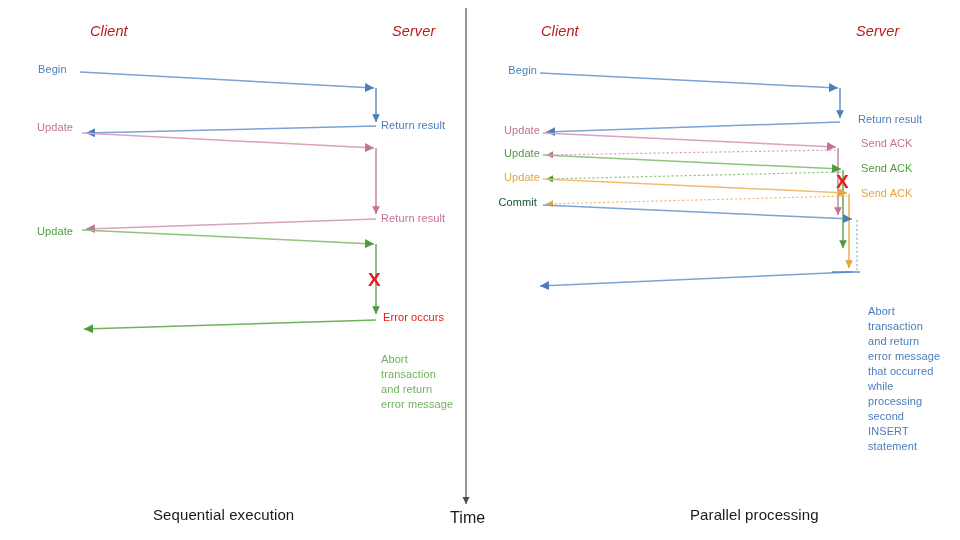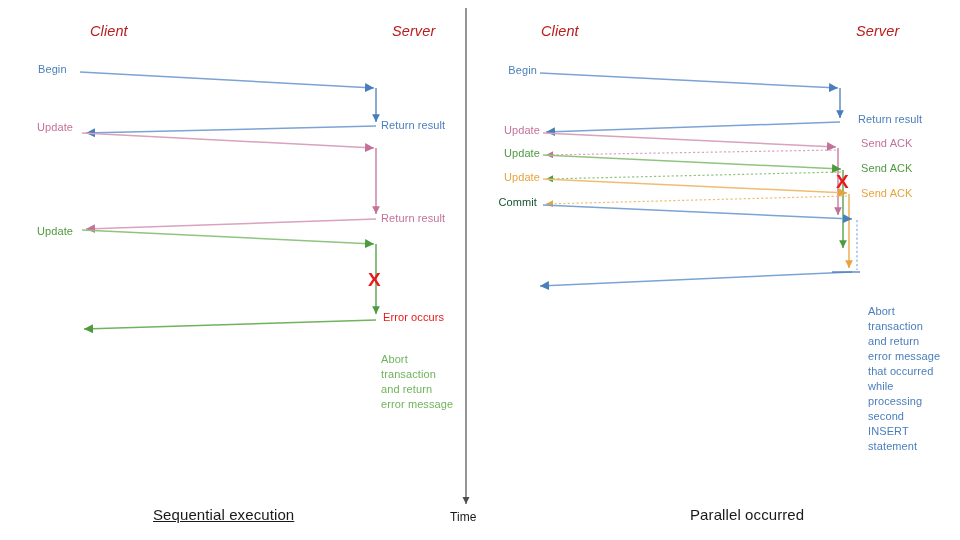--- a/index.html
+++ b/index.html
@@ -39,21 +39,21 @@
     font-size: 14.5px;
     font-style: italic;
     color: #b91c1c;
     margin-left: 44px;
   }
   .caption {
     font-size: 15px;
     color: #1a1a1a;
   }
   .axis-lbl {
-    font-size: 12px;
+    font-size: 16px;
     color: #1a1a1a;
   }
   .err-x {
     position: absolute;
     font-size: 19px;
     font-weight: bold;
     color: #e8191b;
     font-family: "Liberation Sans", sans-serif;
     line-height: 19px;
   }
@@ -180,17 +180,17 @@
 transaction
 and return
 error message
 that occurred
 while
 processing
 second
 INSERT
 statement</div>
 
-  <div class="lbl caption" style="left:153px; top:507px;text-decoration:underline;">Sequential execution</div>
-  <div class="lbl caption" style="left:690px; top:507px;">Parallel occurred</div>
+  <div class="lbl caption" style="left:153px; top:507px;">Sequential execution</div>
+  <div class="lbl caption" style="left:690px; top:507px;">Parallel processing</div>
   <div class="lbl axis-lbl" style="left:450px; top:510px;">Time</div>
 
 </div>
 
 </body></html>

